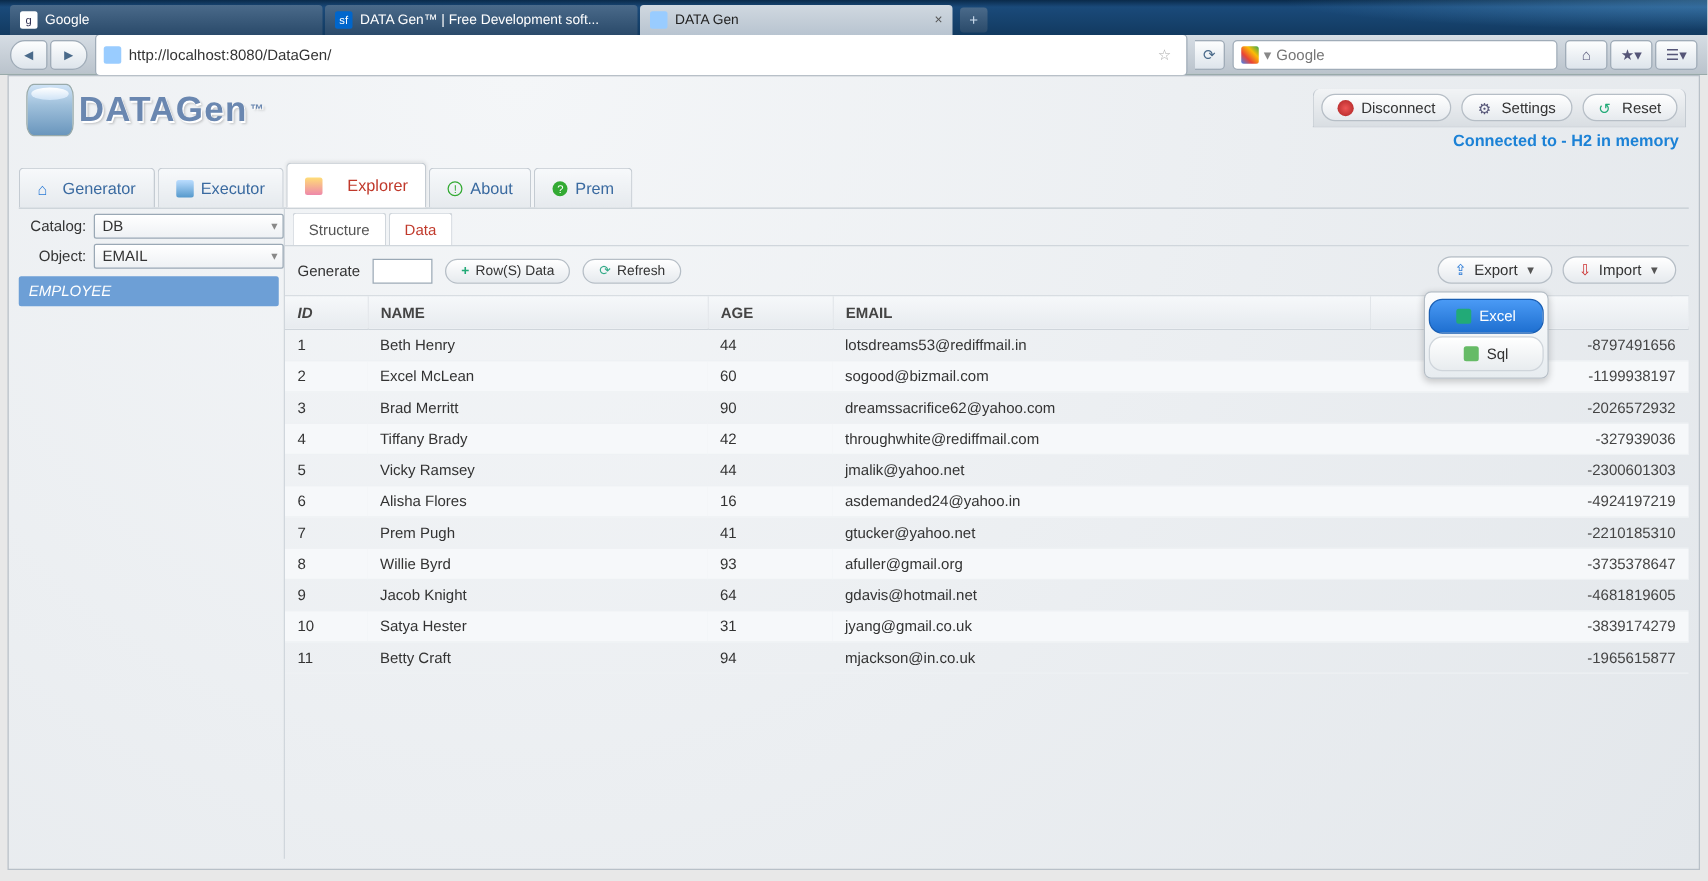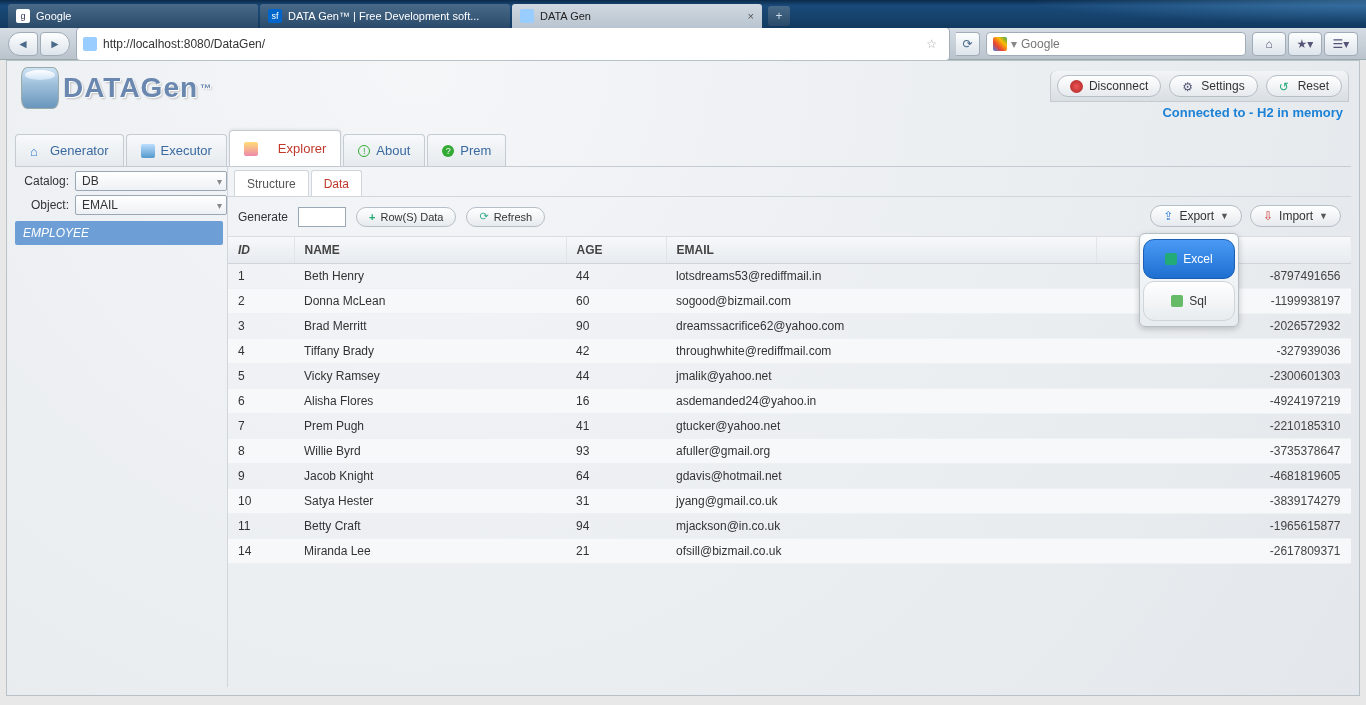--- a/index.html
+++ b/index.html
@@ -174,21 +174,21 @@
     height:22px;padding:0 12px;border:1px solid #b6bec6;border-radius:11px;
     background:linear-gradient(to bottom,#ffffff,#e6eaee);display:flex;align-items:center;gap:6px;
     font-size:12px;color:#333;cursor:pointer;
   }
   .drop-btn .caret{font-size:9px;color:#555;}
   .export-menu{
     position:absolute;right:112px;top:36px;width:100px;border:1px solid #b6bec6;border-radius:6px;
     background:linear-gradient(to bottom,#fbfcfd,#e7ecf0);padding:3px;z-index:50;box-shadow:0 2px 6px rgba(0,0,0,0.2);
   }
   .export-menu .mi{
-    height:40px;border-radius:11px;display:flex;align-items:center;justify-content:center;gap:6px;
+    height:28px;border-radius:11px;display:flex;align-items:center;justify-content:center;gap:6px;
     font-size:12px;cursor:pointer;margin:2px 0;border:1px solid transparent;
   }
   .export-menu .mi.sel{background:linear-gradient(to bottom,#4a9af5,#1e6fd0);color:#fff;border-color:#1a5fb4;}
   .export-menu .mi:not(.sel){background:linear-gradient(to bottom,#fff,#e8ecef);color:#333;border-color:#cfd5db;}
 
   .grid-wrap{flex:1;overflow:auto;position:relative;}
   table.grid{width:100%;border-collapse:collapse;font-size:12px;color:#333;}
   table.grid thead th{
     position:sticky;top:0;background:linear-gradient(to bottom,#f6f8fa,#e7ebef);
     text-align:left;padding:6px 10px;border-bottom:1px solid #cfd5db;border-right:1px solid #e1e5e9;
@@ -376,21 +376,21 @@
           <tbody id="grid-body">
               <tr>
                 <td>1</td>
                 <td>Beth Henry</td>
                 <td>44</td>
                 <td>lotsdreams53@rediffmail.in</td>
                 <td class="numcol">-8797491656</td>
               </tr>
               <tr>
                 <td>2</td>
-                <td>Donna McLean</td>
+                <td>Excel McLean</td>
                 <td>60</td>
                 <td>sogood@bizmail.com</td>
                 <td class="numcol">-1199938197</td>
               </tr>
               <tr>
                 <td>3</td>
                 <td>Brad Merritt</td>
                 <td>90</td>
                 <td>dreamssacrifice62@yahoo.com</td>
                 <td class="numcol">-2026572932</td>
@@ -444,25 +444,18 @@
                 <td>jyang@gmail.co.uk</td>
                 <td class="numcol">-3839174279</td>
               </tr>
               <tr>
                 <td>11</td>
                 <td>Betty Craft</td>
                 <td>94</td>
                 <td>mjackson@in.co.uk</td>
                 <td class="numcol">-1965615877</td>
               </tr>
-              <tr>
-                <td>14</td>
-                <td>Miranda Lee</td>
-                <td>21</td>
-                <td>ofsill@bizmail.co.uk</td>
-                <td class="numcol">-2617809371</td>
-              </tr>
             </tbody>
         </table>
       </div>
     </div>
   </div>
 </div>
 
 </body></html>

